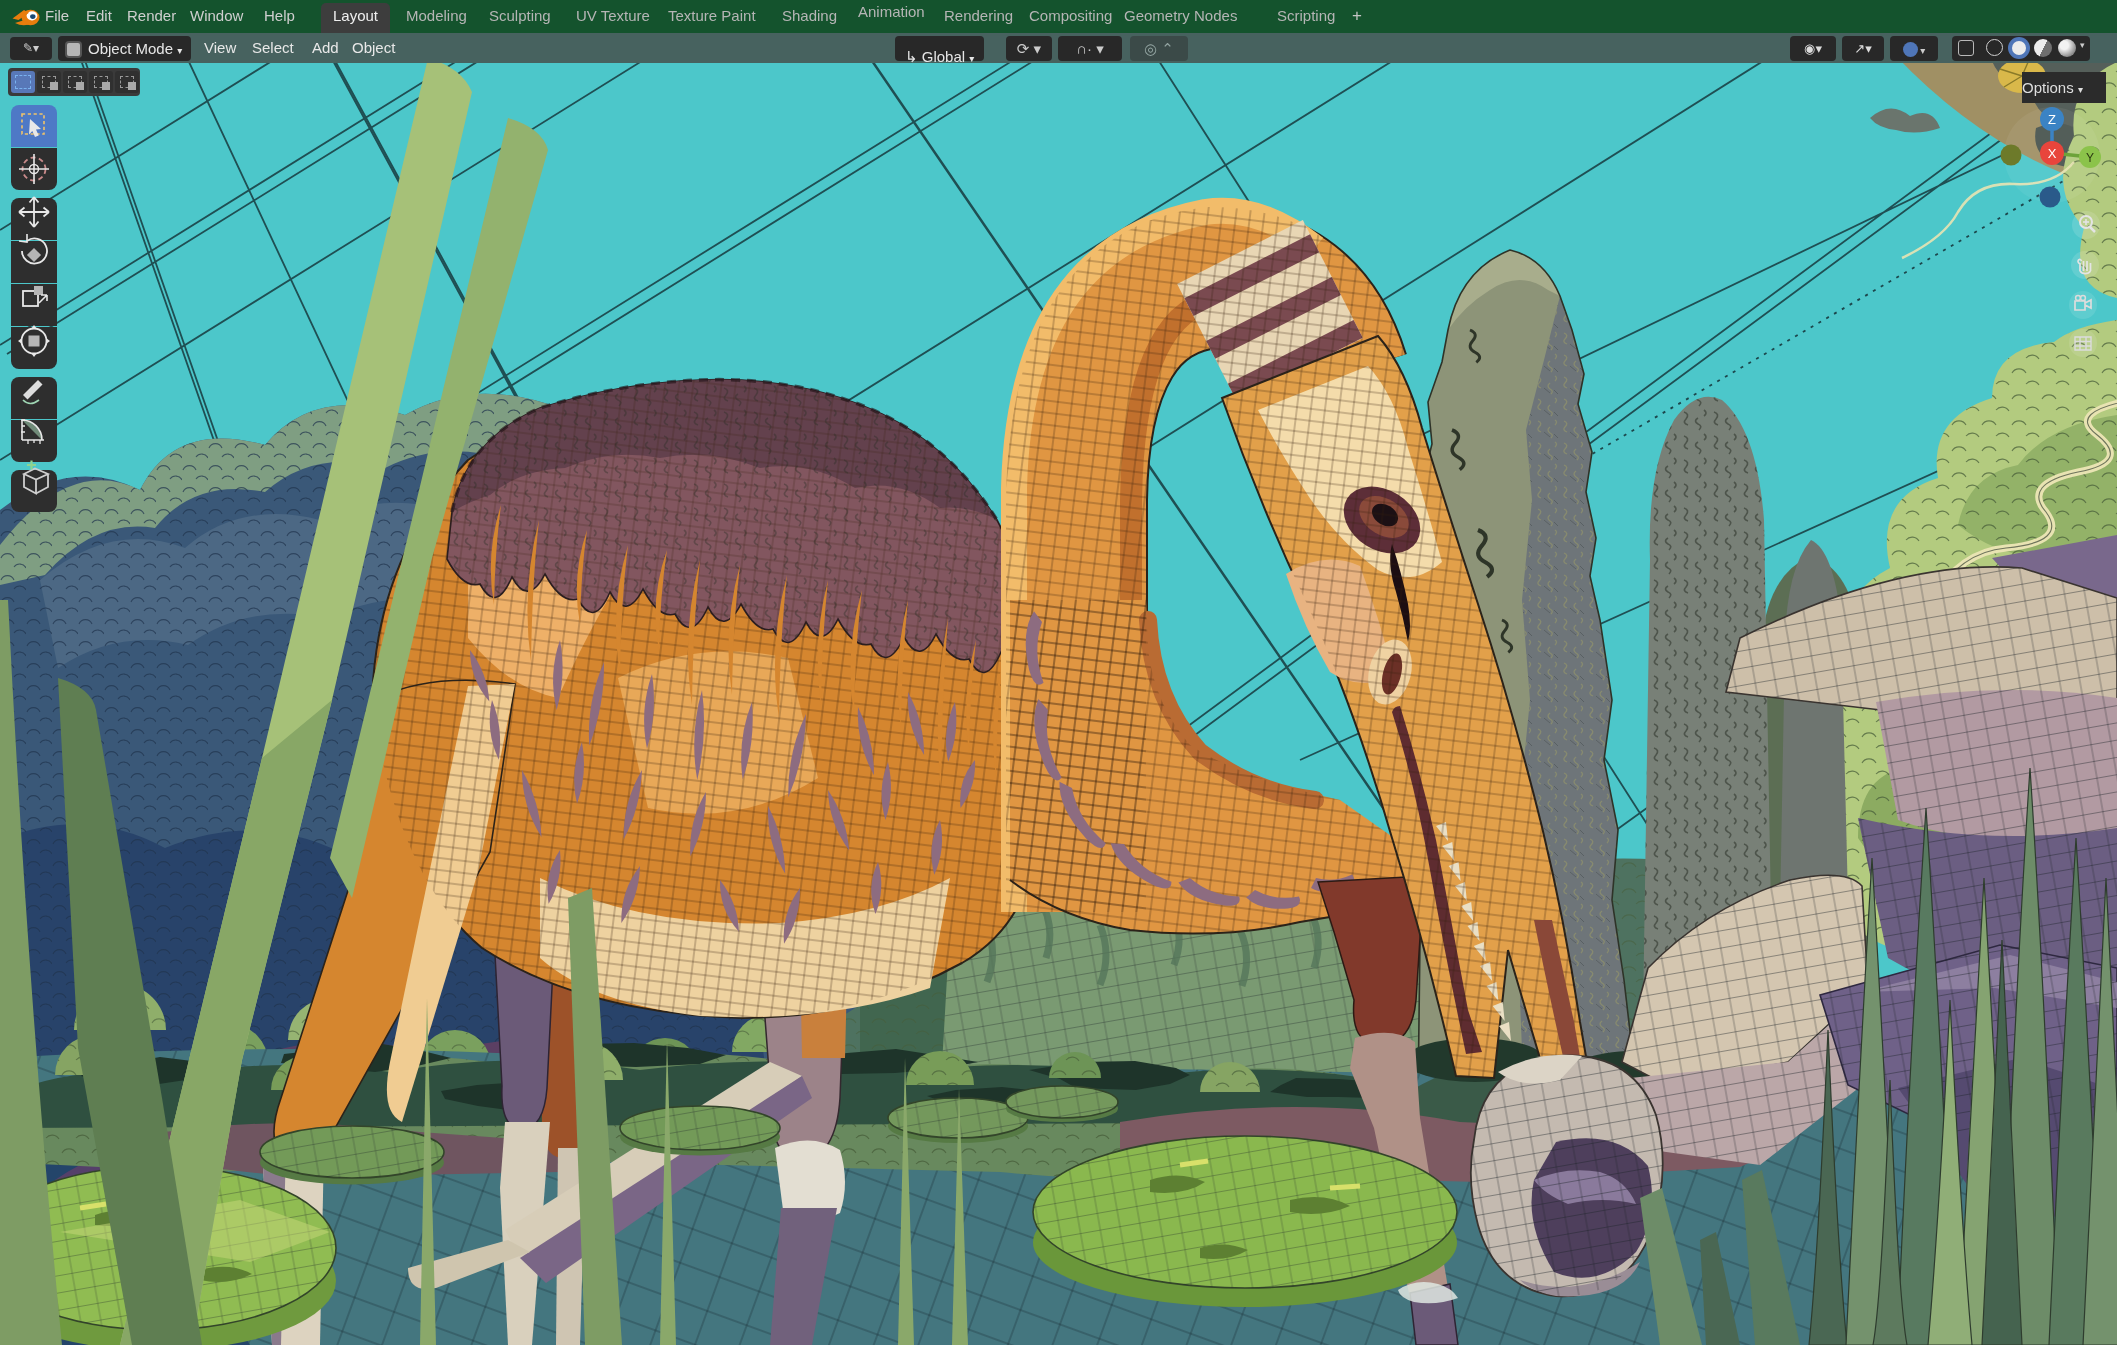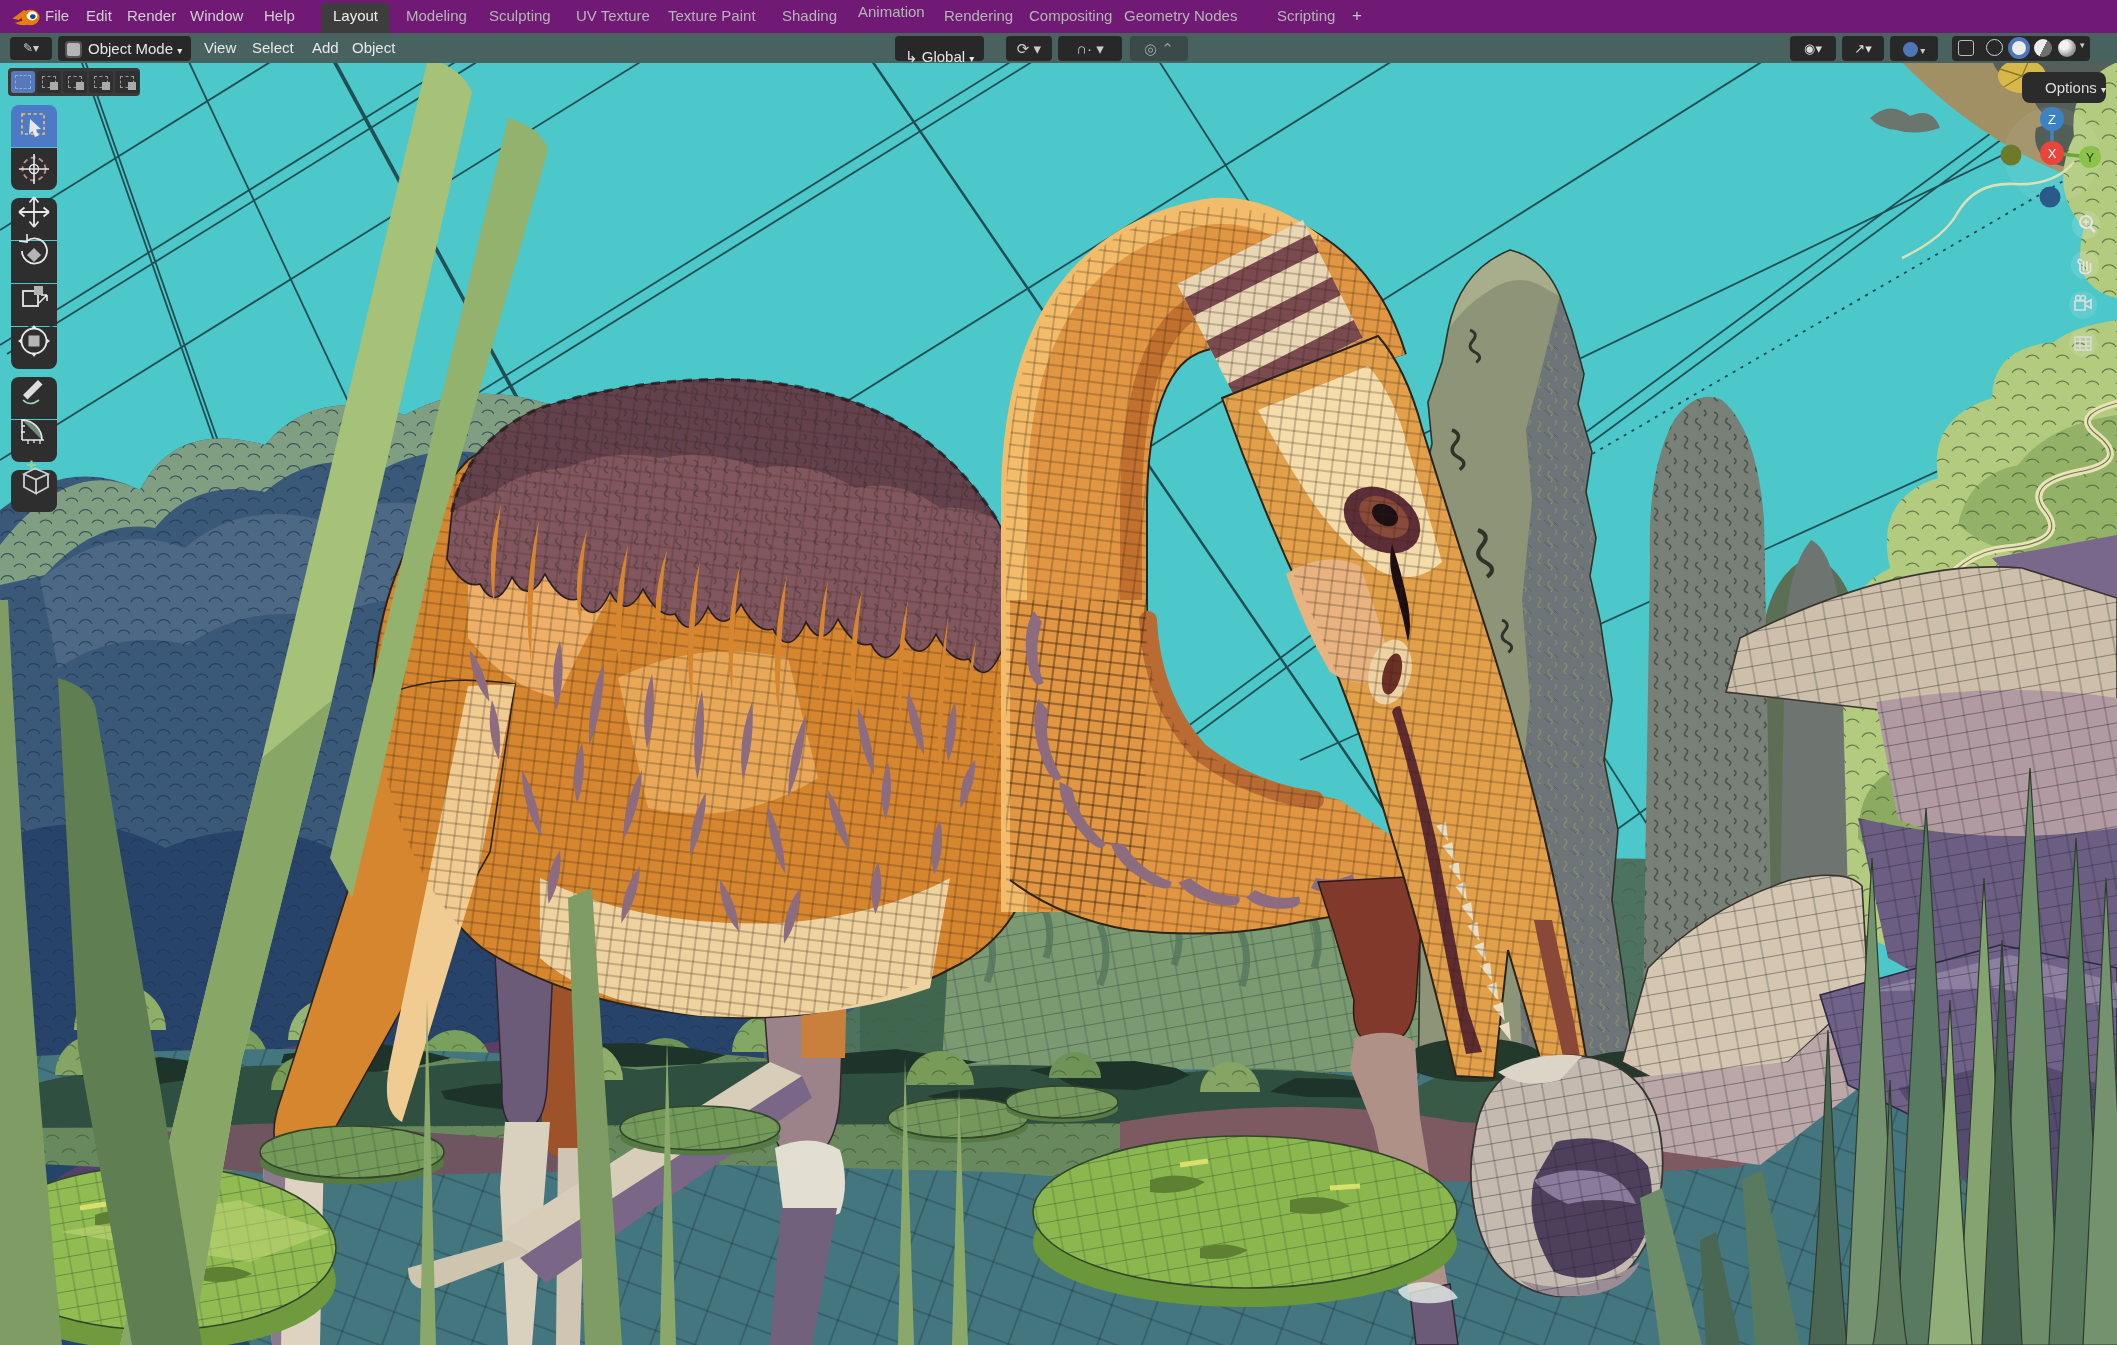--- a/index.html
+++ b/index.html
@@ -1,16 +1,16 @@
 <!DOCTYPE html>
 <html><head><meta charset="utf-8"><style>
 *{margin:0;padding:0;box-sizing:border-box}
 body{font-family:"Liberation Sans",sans-serif;background:#000}
 #app{position:relative;width:2117px;height:1345px;overflow:hidden;background:#4cc7ca}
-#topbar{position:absolute;left:0;top:0;width:100%;height:33px;background:#701a75;color:#cfcfcf;font-size:15px;z-index:30}
+#topbar{position:absolute;left:0;top:0;width:100%;height:33px;background:#14532d;color:#cfcfcf;font-size:15px;z-index:30}
 #vphead{position:absolute;left:0;top:33px;width:100%;height:30px;background:#47625f;color:#e8e8e8;font-size:15px;z-index:20}
 </style></head><body>
 <div id="app">
 <svg width="2117" height="1345" viewBox="0 0 2117 1345" style="position:absolute;left:0;top:0">
 <defs>
 <pattern id="mA" width="14" height="12" patternUnits="userSpaceOnUse" patternTransform="rotate(7)">
  <path d="M0 6 H14 M7 0 V12" stroke="#33200a" stroke-width="0.9" fill="none" opacity="0.5"></path>
 </pattern>
 <pattern id="mB" width="20" height="17" patternUnits="userSpaceOnUse" patternTransform="rotate(-10)">
  <path d="M0 8.5 H20 M10 0 V17" stroke="#1a2228" stroke-width="0.9" fill="none" opacity="0.45"></path>
@@ -300,21 +300,21 @@
       <line x1="95" y1="129" x2="101" y2="129" stroke="#e4e4e4" stroke-width="1.6"></line>
 <circle cx="97" cy="172" r="14" fill="#ffffff" opacity="0.13"></circle>
 <path d="M92 178 v-8 m3.5 8 v-10 m3.5 10 v-10 m3.5 10 v-8 m-10.5 8 a6 5 0 0 0 10.5 0 M92 171 q-3 -2 -1.5 -4 q2 -1.5 3 1" stroke="#e4e4e4" stroke-width="1.7" fill="none"></path>
 <circle cx="95" cy="212" r="14" fill="#ffffff" opacity="0.11"></circle>
 <path d="M87 208 h10 v9 h-10 Z M97 210 l6 -3 v8 l-6 -3" stroke="#dcdcdc" stroke-width="1.7" fill="none"></path>
       <circle cx="90" cy="205" r="2.4" fill="none" stroke="#dcdcdc" stroke-width="1.5"></circle>
       <circle cx="95" cy="205" r="2.4" fill="none" stroke="#dcdcdc" stroke-width="1.5"></circle>
 <circle cx="95" cy="250" r="14" fill="#ffffff" opacity="0.11"></circle>
 <path d="M87 244 h16 v13 h-16 Z M87 248.5 h16 M87 253 h16 M92 244 v13 M98 244 v13" stroke="#dcdcdc" stroke-width="1.4" fill="none"></path>
 </svg>
-<div style="position:absolute;left:2022px;top:72px;width:84px;height:31px;background:#2b2b2b;border-radius:8px;color:#dedede;font-size:15px;text-align:right;line-height:31px">Options <span style="font-size:10px">▾</span></div>
+<div style="position:absolute;left:2022px;top:72px;width:84px;height:31px;background:#2b2b2b;border-radius:0;color:#dedede;font-size:15px;text-align:left;line-height:31px">Options <span style="font-size:10px">▾</span></div>
 <div id="topbar">
       <svg width="30" height="20" viewBox="0 0 30 20" style="position:absolute;left:12px;top:7px">
         <ellipse cx="18.5" cy="10.5" rx="9" ry="7.8" fill="#e87d0d"></ellipse>
         <ellipse cx="20" cy="8.8" rx="5.4" ry="4.6" fill="#fff"></ellipse>
         <ellipse cx="20.8" cy="9.6" rx="2.7" ry="2.4" fill="#1b4974"></ellipse>
         <path d="M0.5 11.5 L12 3 L17 5.8 L6.5 13 Z" fill="#e87d0d"></path>
         <path d="M3 16 Q10 19.5 16.5 17.5 L11 13.5 Z" fill="#e87d0d"></path>
       </svg>
       <span style="position:absolute;left:45px;top:7px">File</span>
       <span style="position:absolute;left:86px;top:7px">Edit</span>

